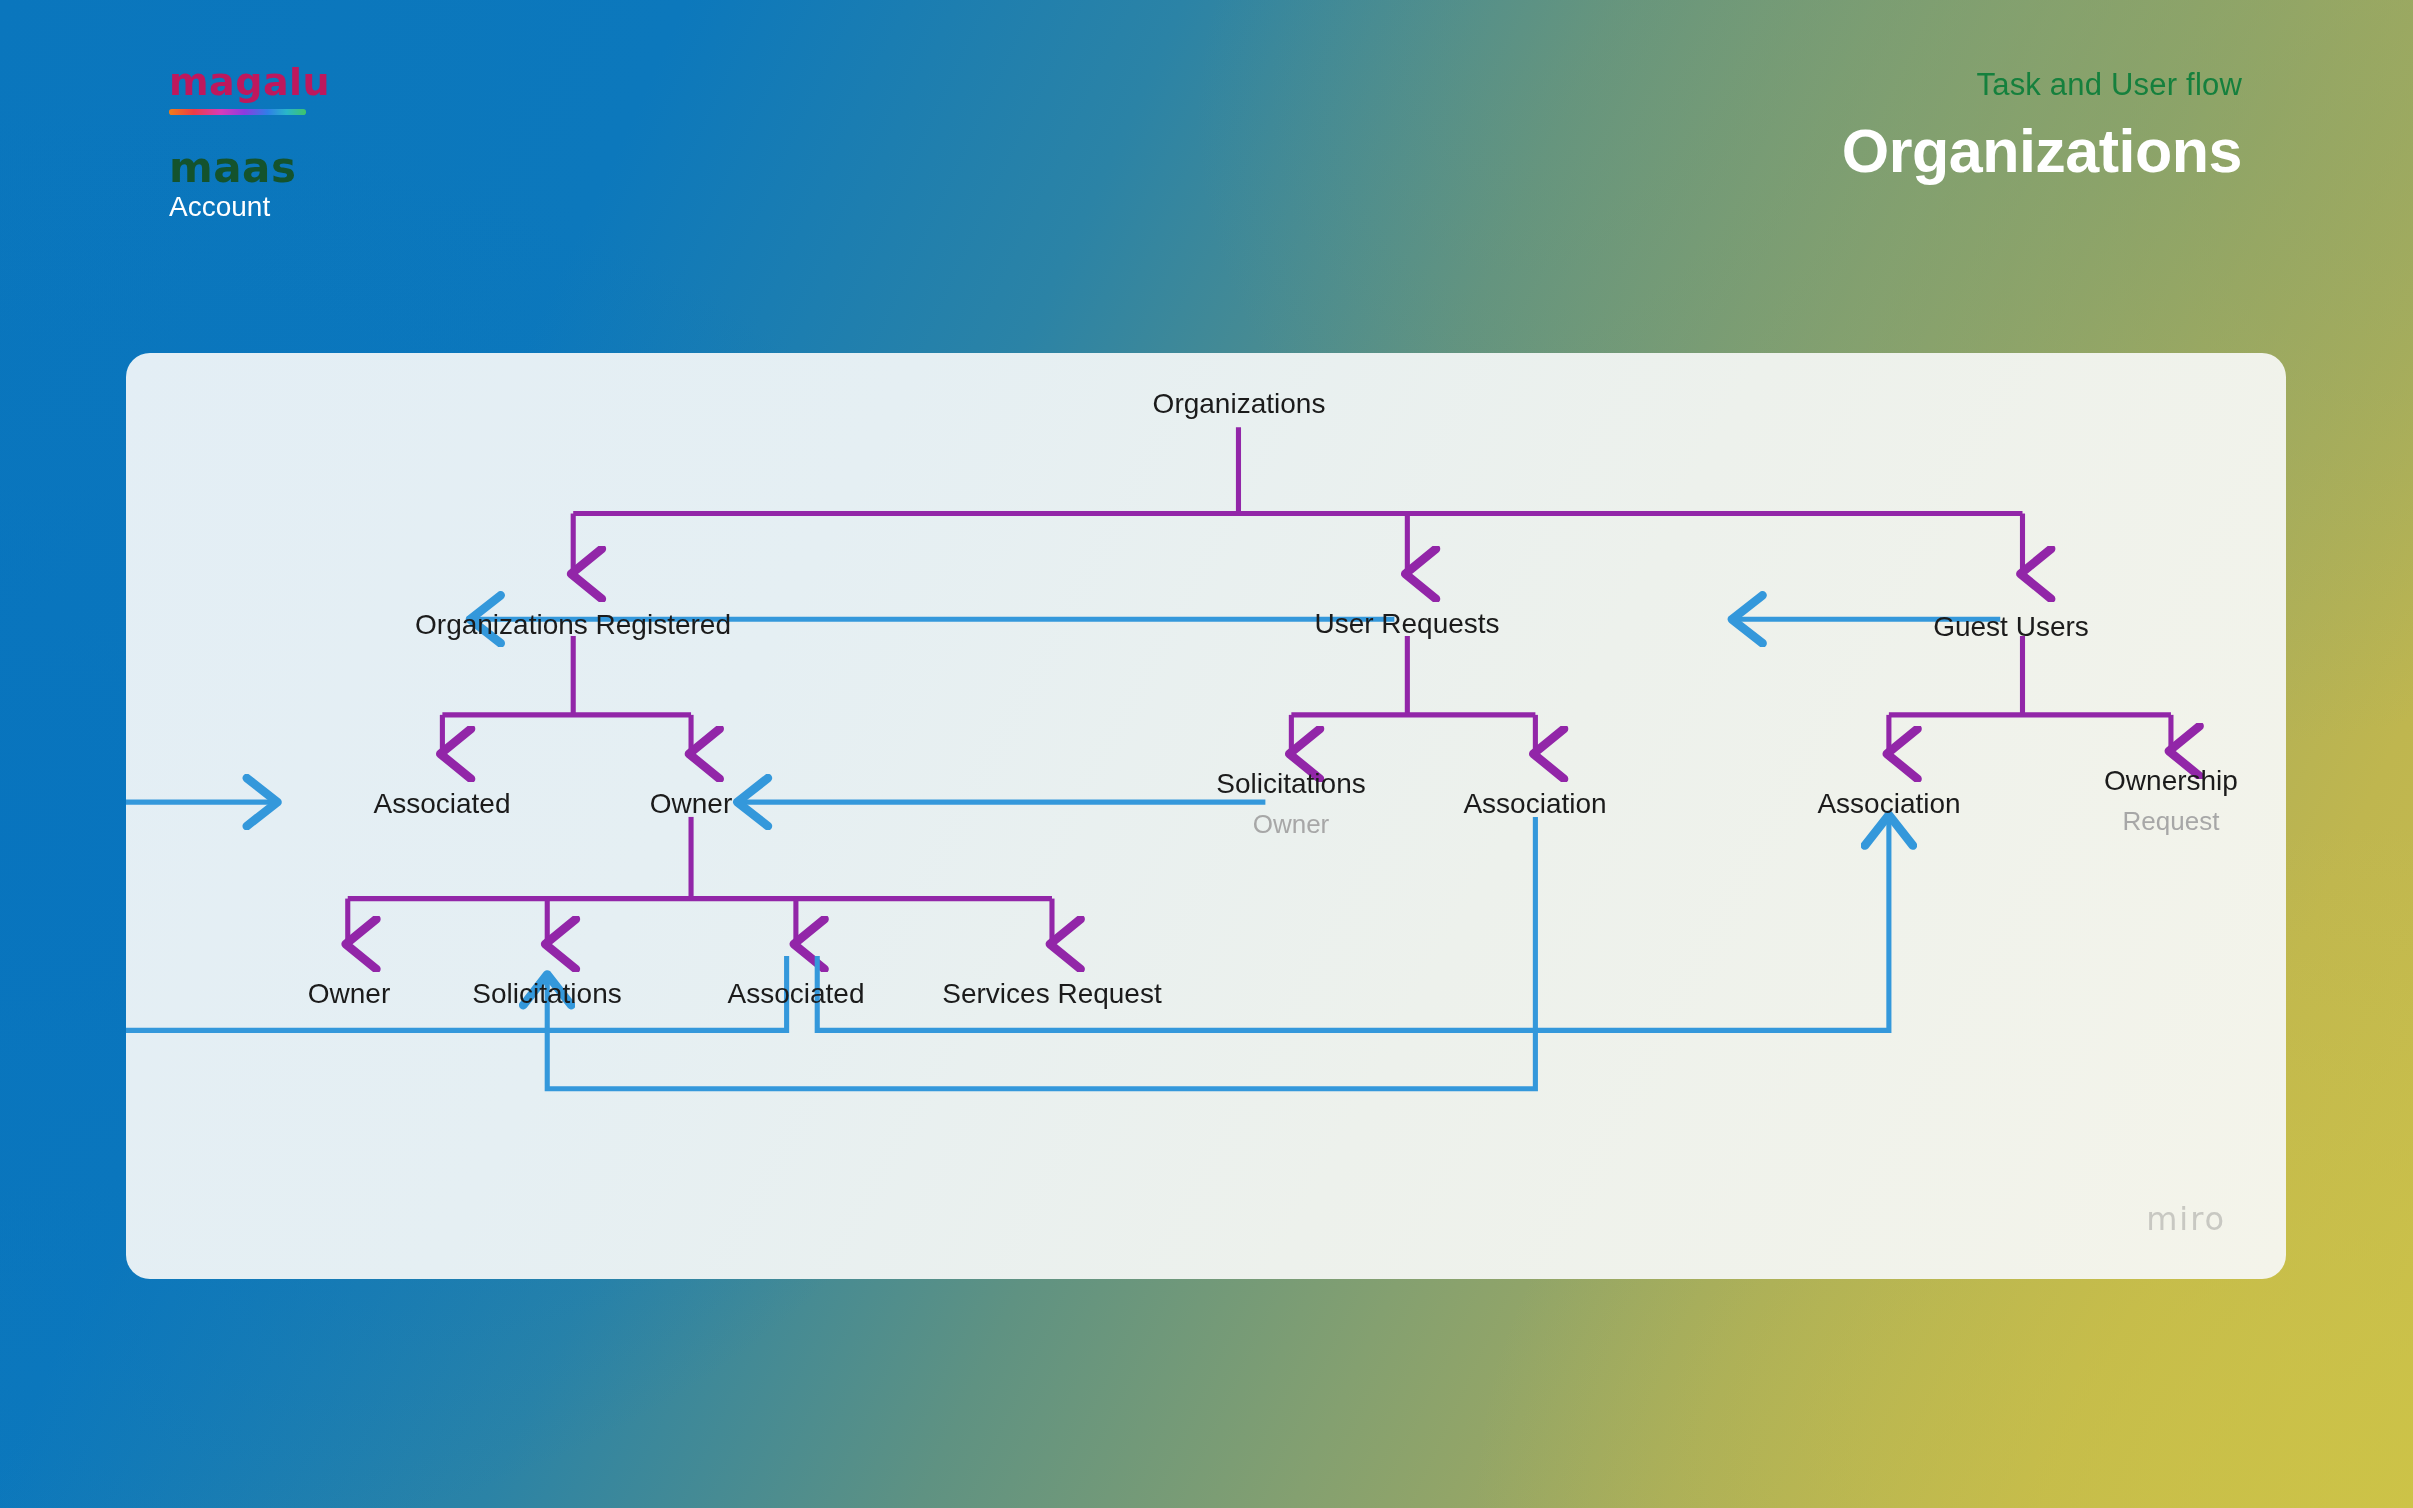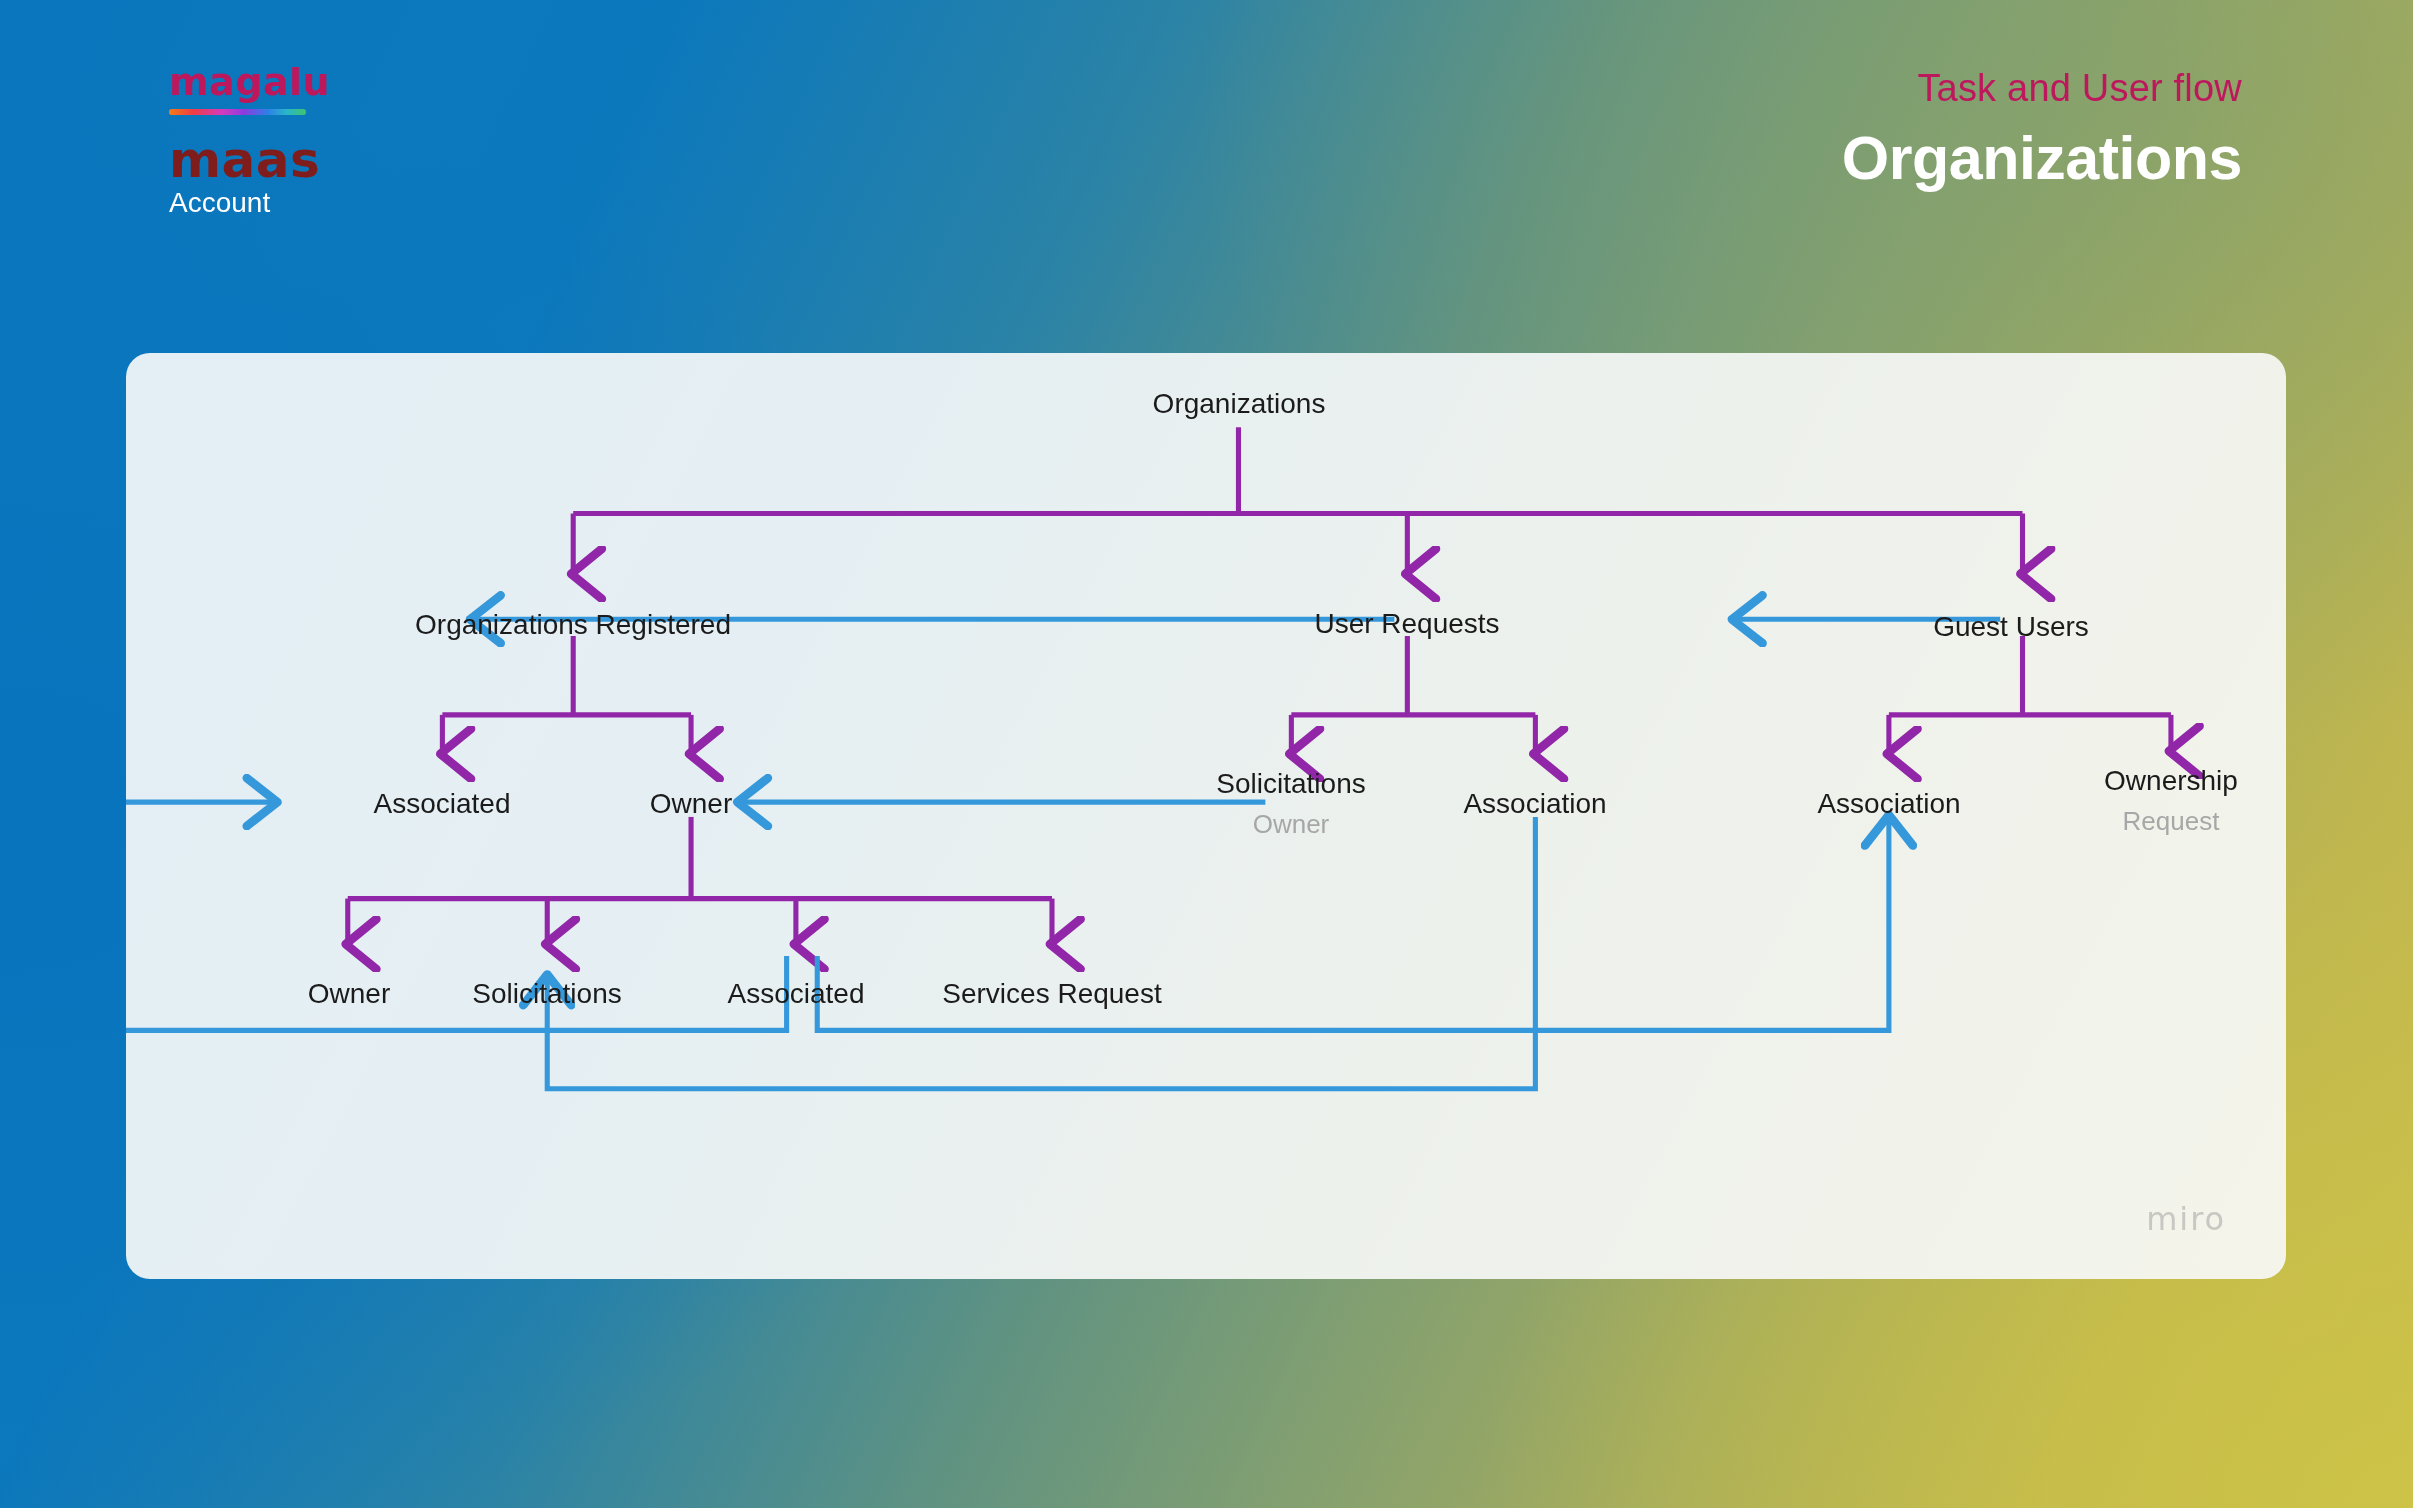--- a/index.html
+++ b/index.html
@@ -37,30 +37,30 @@
   }
   .logo-magalu {
     color:#be185d; font-size:38px; font-weight:700;
     letter-spacing:0.5px; line-height:1; font-family:"DejaVu Sans", sans-serif;
   }
   .logo-bar {
     margin-top:8.4px; width:137px; height:5.6px; border-radius:2.8px;
     background:linear-gradient(90deg,#f07d18 0%,#ee3b46 18%,#d63bbb 38%,#8c3ce0 55%,#2f7fe8 72%,#29b6c9 86%,#3fc46a 100%);
   }
   .logo-maas {
-    margin-top:20px; color:#7f1d1d; font-size:50px; font-weight:700;
+    margin-top:32px; color:#14532d; font-size:42px; font-weight:700;
     letter-spacing:0.5px; line-height:1; font-family:"DejaVu Sans", sans-serif;
   }
   .logo-account {
     margin-top:3.7px; color:#ffffff; font-size:28px;
     font-weight:400; line-height:1;
   }
 
   .head-right { position:absolute; right:171px; top:67px; text-align:right; }
-  .head-kicker { color:#be185d; font-size:38px; font-weight:400; letter-spacing:0.2px; }
+  .head-kicker { color:#15803d; font-size:31px; font-weight:400; letter-spacing:0.2px; }
   .head-title { color:#ffffff; font-size:61px; font-weight:700; margin-top:13px; letter-spacing:-0.5px; }
 
   
   .card {
     position:absolute; left:126px; top:353px;
     width:2160px; height:926px;
     border-radius:24px;
     background:linear-gradient(118deg,#e3eef5 0%,#e5eff3 30%,#edf1ec 62%,#f4f4ea 100%);
     overflow:hidden;
   }

